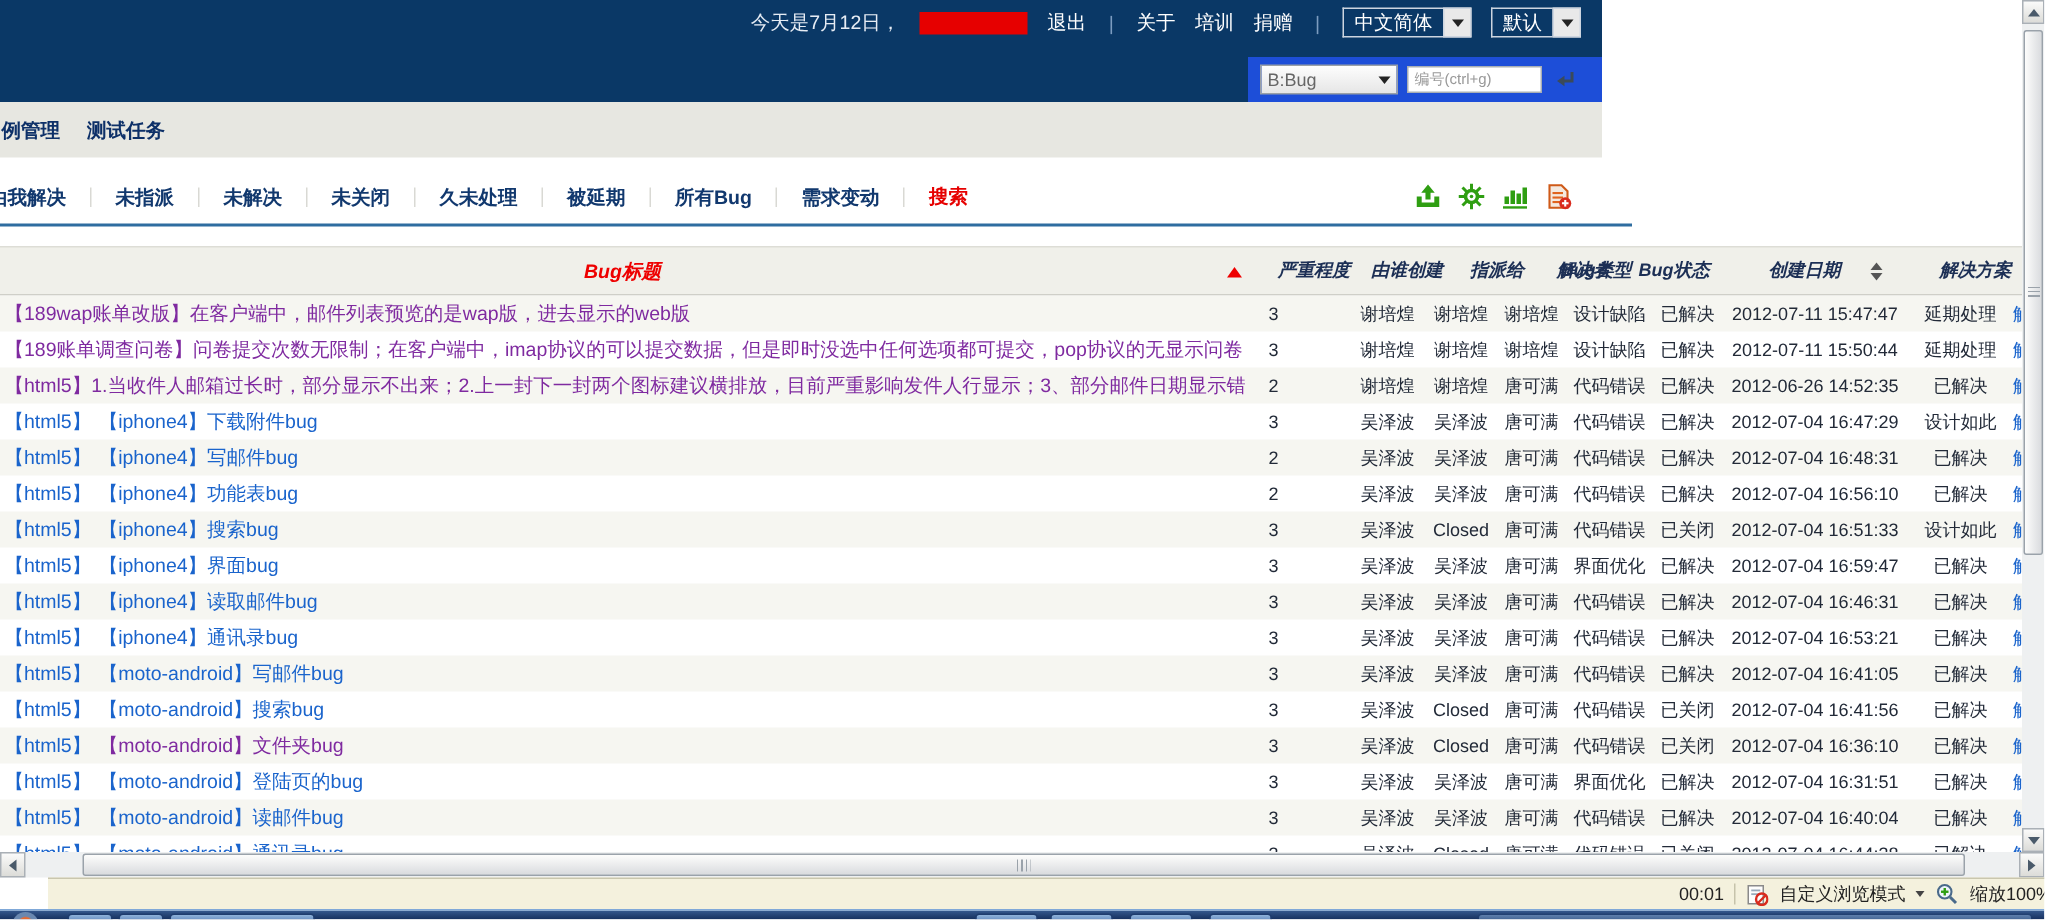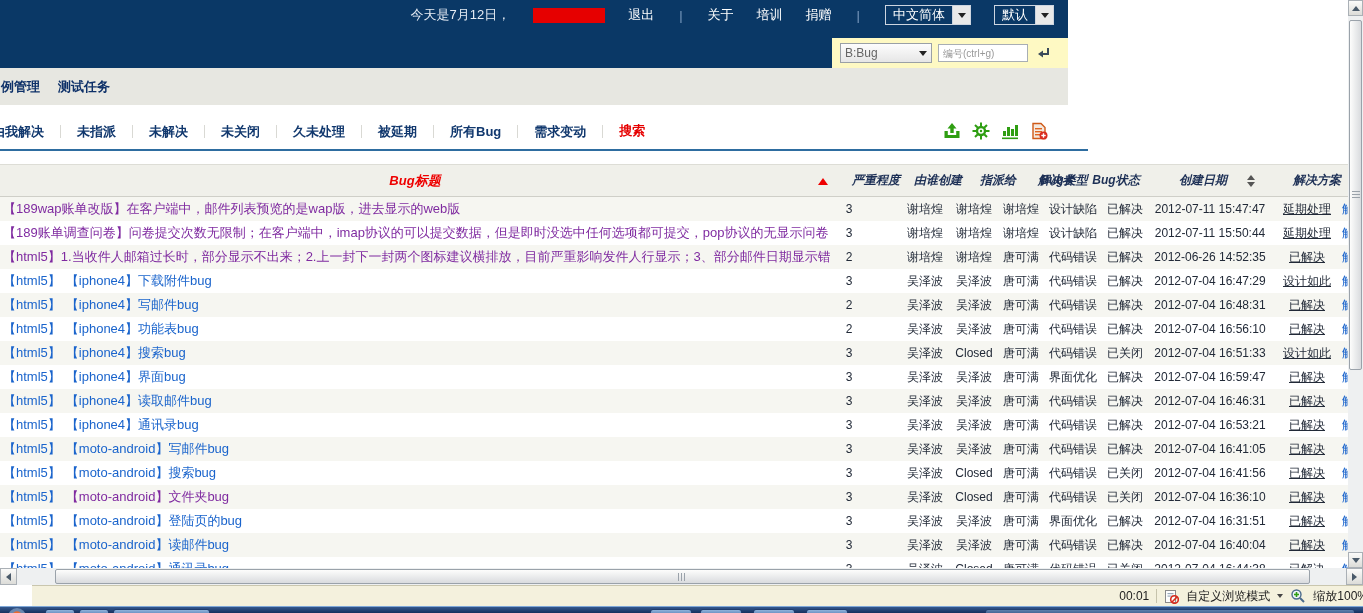--- a/index.html
+++ b/index.html
@@ -5,41 +5,41 @@
   :root{
     --navy:#0a3866; --tabbg:#154a80; --green_text:#4a9e08; --link:#1a64cc;
     --visited:#7f2aa0; --red:#e60000; --header_red:#ee0000; --icon_green:#2f9e12;
     --icon_orange:#e0641e; --line_blue:#2e6da0; --status_bg:#f4f1dd;
   }
   html,body{margin:0;padding:0;}
   #screen{position:relative;width:1363px;height:613px;background:#ffffff;overflow:hidden;
           font-family:"Liberation Sans","DejaVu Sans",sans-serif;}
   
   #topbar{position:absolute;left:0;top:0;width:1068px;height:30px;background:var(--navy);
-          display:flex;align-items:center;justify-content:flex-end;gap:23px;
+          display:flex;align-items:center;justify-content:flex-end;gap:13px;
           padding-right:14px;box-sizing:border-box;color:#e6ecf4;font-size:13px;}
   #topbar a{color:#ffffff;text-decoration:none;cursor:pointer;}
   .tsep{color:#7c9cc0;padding:0 2px;}
   .redact{width:72px;height:15px;background:var(--red);}
   .tsel{display:inline-flex;height:20px;align-items:stretch;}
   .tsel .lbl{border:1px solid #cdd5e0;border-right:none;background:var(--navy);color:#fff;
              padding:0 7px;font-size:13px;line-height:18px;white-space:nowrap;}
   .tsel .arr{width:17px;background:#e9e9e9;border:1px solid #cdd5e0;display:flex;
              align-items:center;justify-content:center;}
   .tri-dn{width:0;height:0;border-left:4px solid transparent;border-right:4px solid transparent;
           border-top:5px solid #222;}
   
   #tabbar{position:absolute;left:0;top:30px;width:1068px;height:38px;background:var(--navy);}
   .tabs{position:absolute;left:0;bottom:0;display:flex;align-items:flex-end;}
   .tab{height:26px;line-height:26px;padding:0 15px;margin-right:5px;background:var(--tabbg);
        border:1px solid #36669c;border-bottom:none;color:#fff;font-size:14px;font-weight:bold;
        white-space:nowrap;cursor:pointer;}
   .tab.active{background:#eeeee6;color:var(--green_text);border:none;height:28px;line-height:28px;
        margin-left:-14px;padding:0 16px 0 8px;}
-  #searchpanel{position:absolute;right:0;top:8px;width:236px;height:30px;background:#fef9c3;
+  #searchpanel{position:absolute;right:0;top:8px;width:236px;height:30px;background:#1d4ed8;
        display:flex;align-items:center;gap:6px;padding:0 8px;box-sizing:border-box;}
   .qsel{width:92px;height:20px;background:linear-gradient(#fdfdfd,#e6e6e6);border:1px solid #9aa0a6;
        display:flex;align-items:center;justify-content:space-between;padding:0 4px;color:#666;
        font-size:12px;box-sizing:border-box;cursor:pointer;}
   .qinput{width:90px;height:18px;border:1px solid #a8aeb4;font-size:10px;padding:0 4px;color:#333;
        font-family:inherit;box-sizing:border-box;}
   .qinput::placeholder{color:#999;}
   
   #menubar{position:absolute;left:0;top:68px;width:1068px;height:37px;background:#e7e7e1;
        display:flex;align-items:center;gap:18px;padding-left:6px;box-sizing:border-box;}
@@ -81,21 +81,21 @@
   .trow.odd{background:#f6f6f1;}
   .cell{flex:none;text-align:center;white-space:nowrap;overflow:hidden;}
   .c-title{width:830px;text-align:left;padding-left:3px;box-sizing:border-box;font-size:13px;}
   .c-sev{width:58px;text-indent:-20px;}
   .c-cre{width:62px;text-indent:12px;}
   .c-asg{width:48px;}
   .c-res{width:46px;}
   .c-typ{width:58px;}
   .c-sta{width:46px;}
   .c-dat{width:124px;}
-  .c-rsl{width:70px;text-decoration:underline;}
+  .c-rsl{width:70px;}
   .c-sliver{width:58px;text-align:left;color:var(--link);}
   .mod-link{color:var(--link);text-decoration:none;margin-right:5px;cursor:pointer;}
   .bug-link{color:var(--link);text-decoration:none;cursor:pointer;}
   .visited{color:var(--visited) !important;}
   
   .sb-btn{position:absolute;background:linear-gradient(#fbfbfa,#dcdcd8);border:1px solid #aab0b6;
        box-sizing:border-box;display:flex;align-items:center;justify-content:center;cursor:pointer;}
   .arr-up{width:0;height:0;border-left:4px solid transparent;border-right:4px solid transparent;border-bottom:5px solid #4a5a6a;}
   .arr-dn{width:0;height:0;border-left:4px solid transparent;border-right:4px solid transparent;border-top:5px solid #4a5a6a;}
   .arr-lf{width:0;height:0;border-top:4px solid transparent;border-bottom:4px solid transparent;border-right:5px solid #4a5a6a;}

